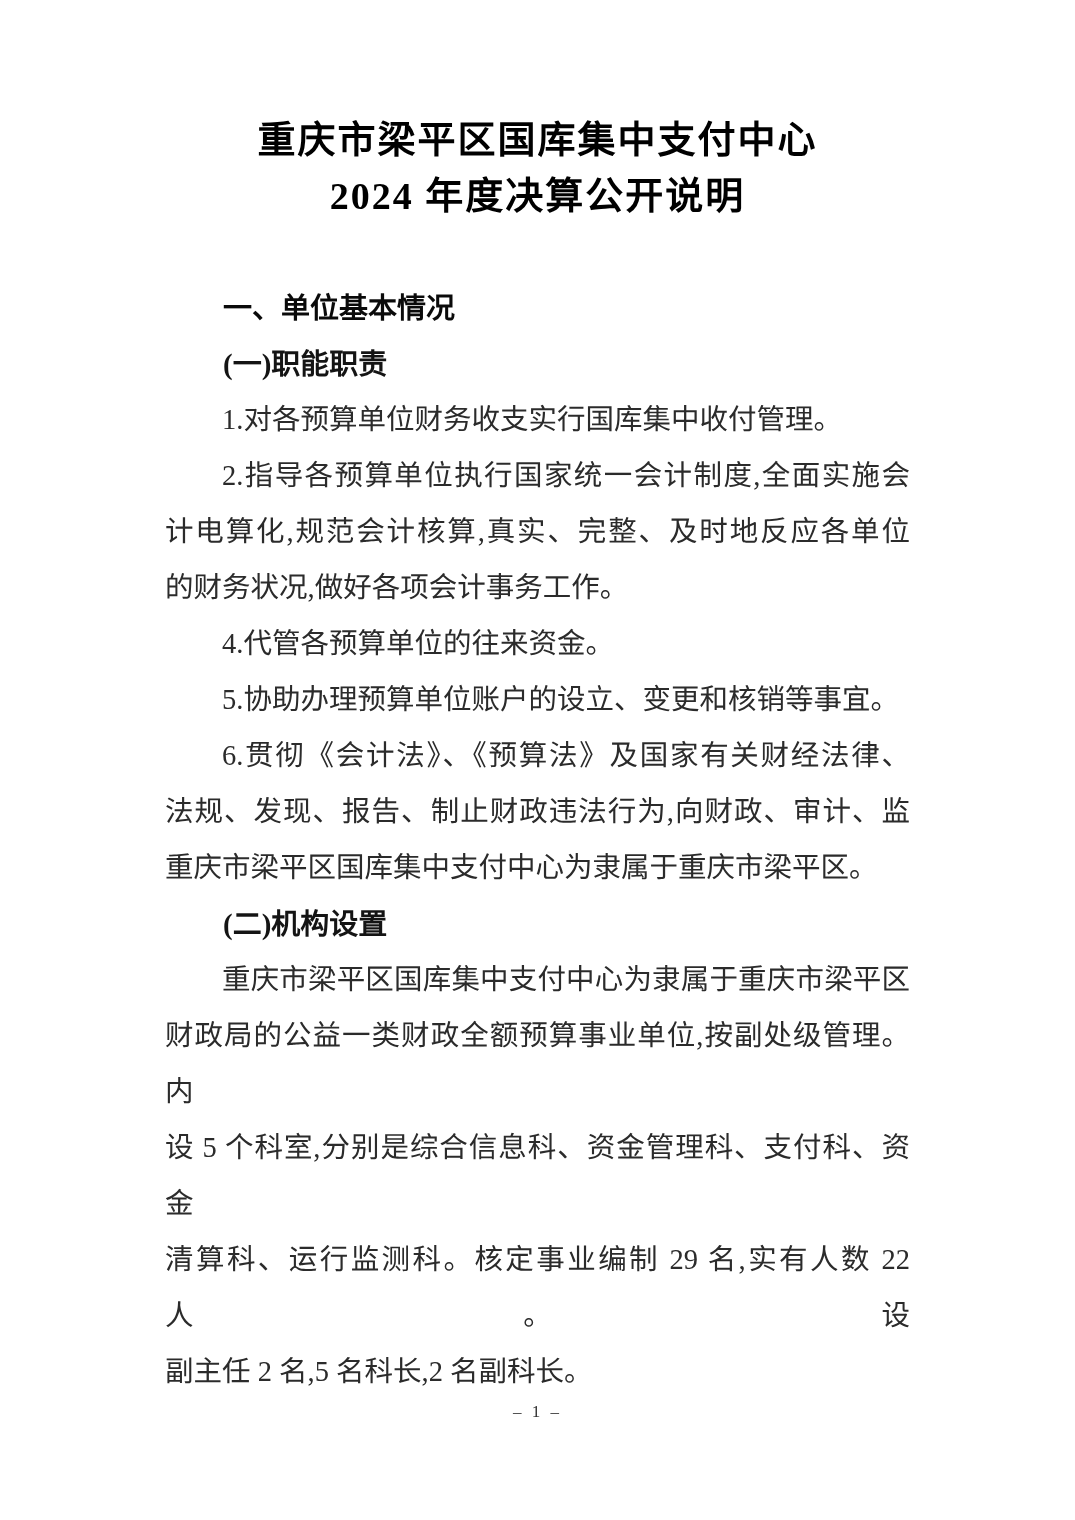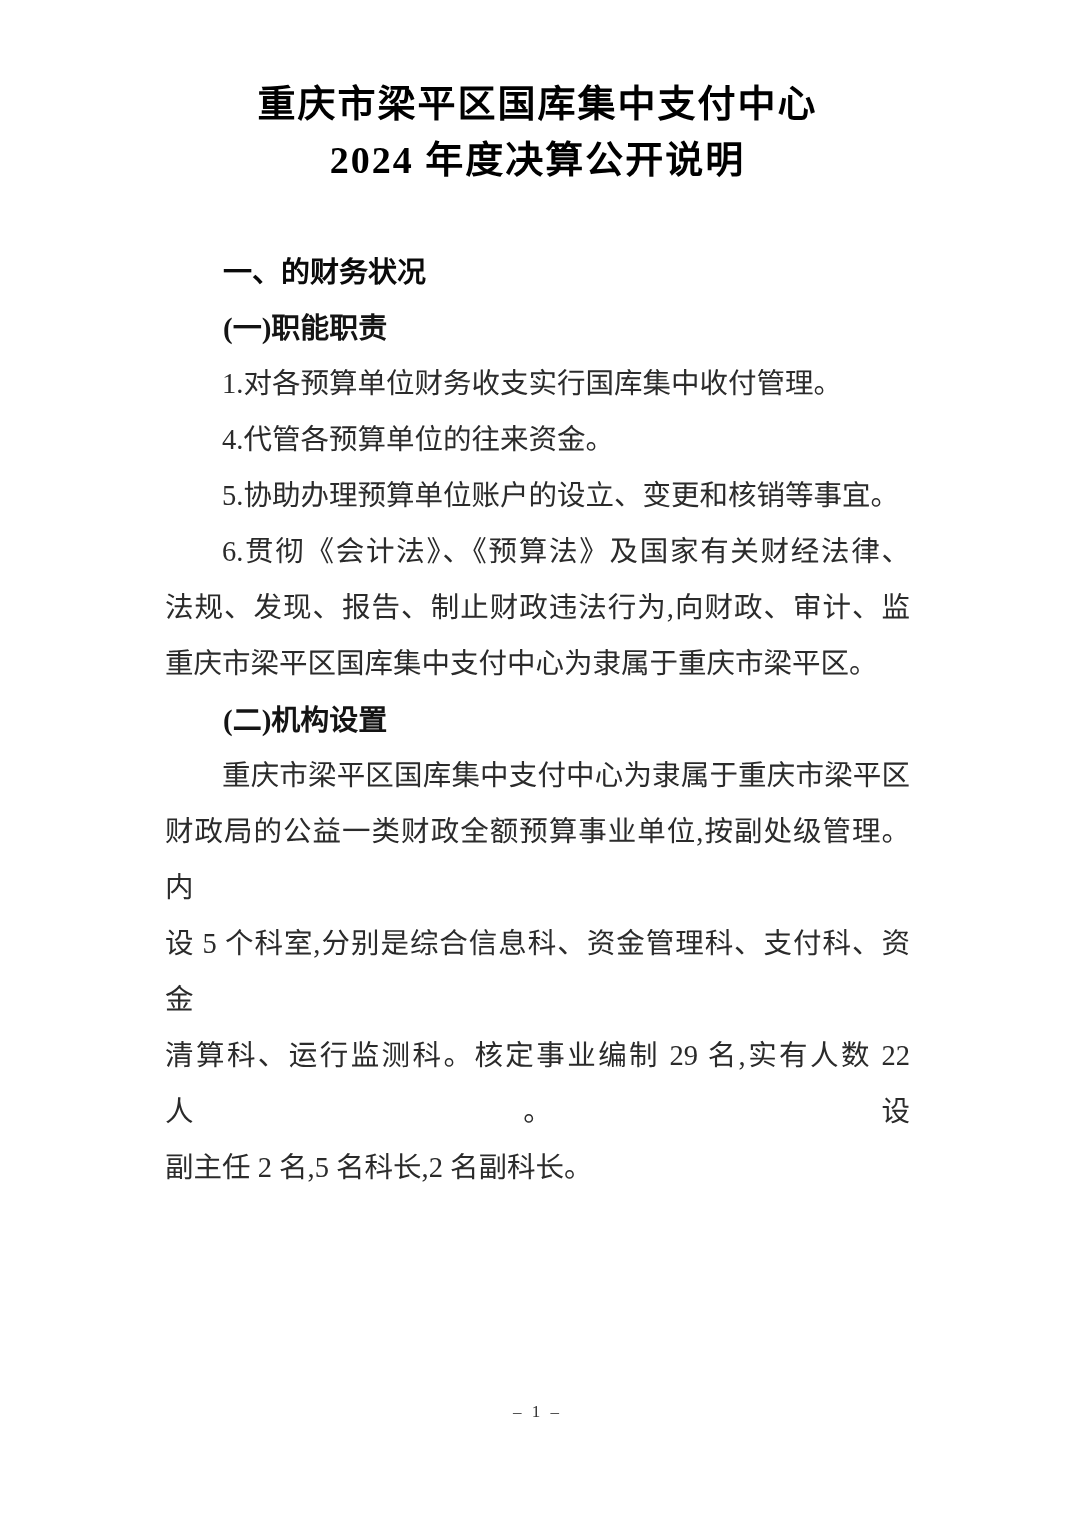--- a/index.html
+++ b/index.html
@@ -8,21 +8,21 @@
     background: #ffffff;
   }
   .page {
     position: relative;
     width: 1075px;
     height: 1520px;
     margin: 0 auto;
     background: #ffffff;
     overflow: hidden;
     box-sizing: border-box;
-    padding: 76px 165px 0 165px;
+    padding: 112px 165px 0 165px;
     font-family: "Liberation Serif", "DejaVu Serif", serif;
     color: #2b2b2b;
   }
   .title-line {
     margin: 0;
     font-size: 38px;
     line-height: 56px;
     font-weight: bold;
     text-align: center;
     letter-spacing: 2px;
@@ -82,24 +82,29 @@
   }
 </style>
 </head>
 <body>
 
 <div class="page">
   <h1 class="title-line">重庆市梁平区国库集中支付中心</h1>
   <h1 class="title-line">2024 年度决算公开说明</h1>
   <div class="spacer-line"></div>
   <div id="content">
-      <div class="heading-sans">一、的财务状况</div>
+      <div class="heading-sans">一、单位基本情况</div>
       <div class="heading-kai">(一)职能职责</div>
       <div class="para">
         <div class="line first">1.对各预算单位财务收支实行国库集中收付管理。</div>
+      </div>
+      <div class="para">
+        <div class="line first full">2.指导各预算单位执行国家统一会计制度,全面实施会</div>
+        <div class="line full">计电算化,规范会计核算,真实、完整、及时地反应各单位</div>
+        <div class="line">的财务状况,做好各项会计事务工作。</div>
       </div>
       <div class="para">
         <div class="line first">4.代管各预算单位的往来资金。</div>
       </div>
       <div class="para">
         <div class="line first">5.协助办理预算单位账户的设立、变更和核销等事宜。</div>
       </div>
       <div class="para">
         <div class="line first full">6.贯彻《会计法》、《预算法》及国家有关财经法律、</div>
         <div class="line full">法规、发现、报告、制止财政违法行为,向财政、审计、监</div>

